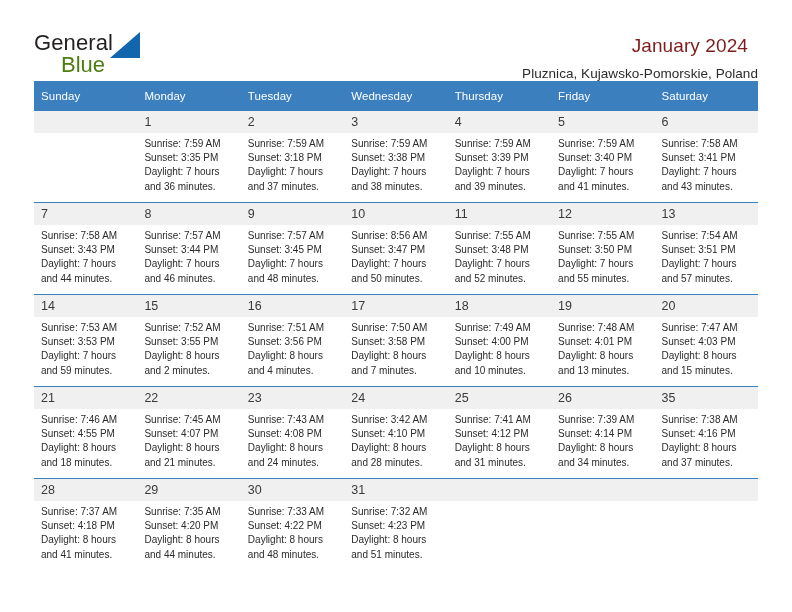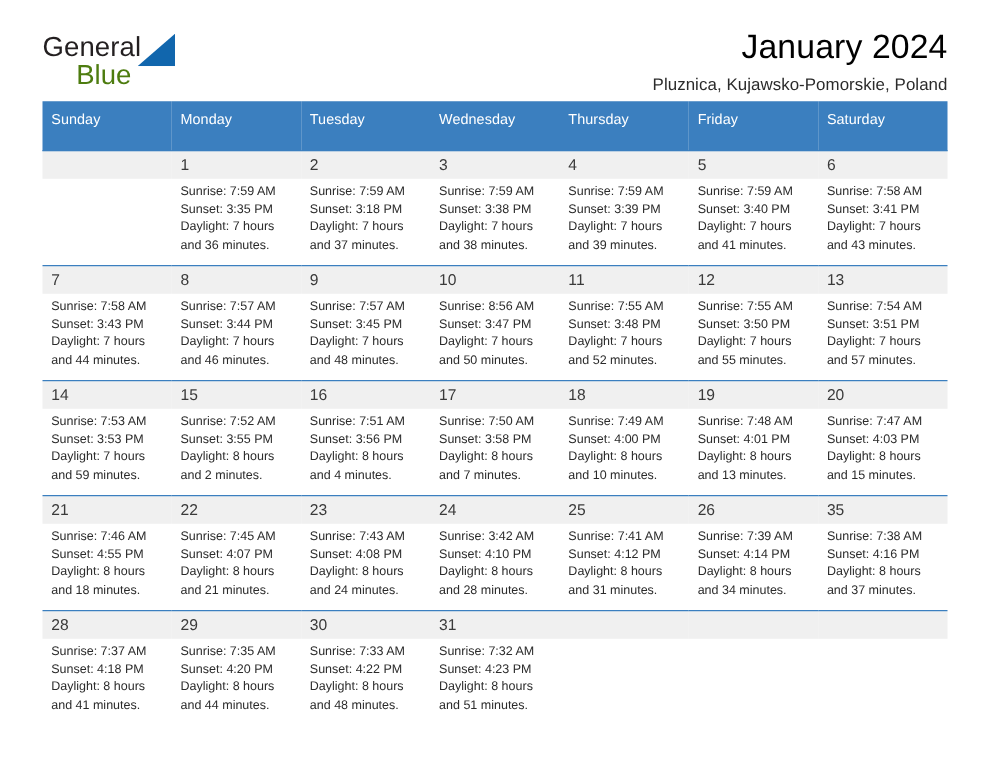--- a/index.html
+++ b/index.html
@@ -19,21 +19,21 @@
     position: relative;
     width: 792px;
     height: 612px;
     box-sizing: border-box;
     padding: 0 34px;
   }
 
   
   .top {
     display: flex;
-    align-items: center;
+    align-items: flex-start;
     justify-content: space-between;
     padding-top: 26px;
     height: 72px;
     box-sizing: border-box;
   }
   .logo {
     position: relative;
     width: 120px;
     height: 56px;
     flex: 0 0 auto;
@@ -63,25 +63,25 @@
     height: 26px;
     background: #1166ad;
     clip-path: polygon(100% 0, 100% 100%, 0 100%);
   }
   .titles {
     text-align: right;
     flex: 1 1 auto;
     padding-top: 0px;
   }
   .cal-title {
-    font-size: 27px;
-    color: #000000;
+    font-size: 19px;
+    color: #7f1d1d;
     line-height: 1.08;
     font-weight: normal;
-    margin: 0;
+    margin: 10px;
     letter-spacing: .1px;
   }
   .cal-subtitle {
     font-size: 13.5px;
     color: #2b2b2b;
     margin: 9px 0 0 0;
     line-height: 1.1;
     letter-spacing: .05px;
   }
 
@@ -91,21 +91,21 @@
     width: 724px;
     border-collapse: collapse;
     table-layout: fixed;
   }
   .calendar th {
     background: #3b7fbf;
     color: #ffffff;
     font-size: 11.5px;
     font-weight: normal;
     text-align: left;
-    padding: 5px 0 15px 7px;
+    padding: 5px 0 5px 7px;
     height: 19px;
     letter-spacing: .05px;
   }
   .calendar td {
     vertical-align: top;
     padding: 0;
     width: 103.42px;
     border-top: 1px solid #3b7fbf;
   }
   .week-row td {

